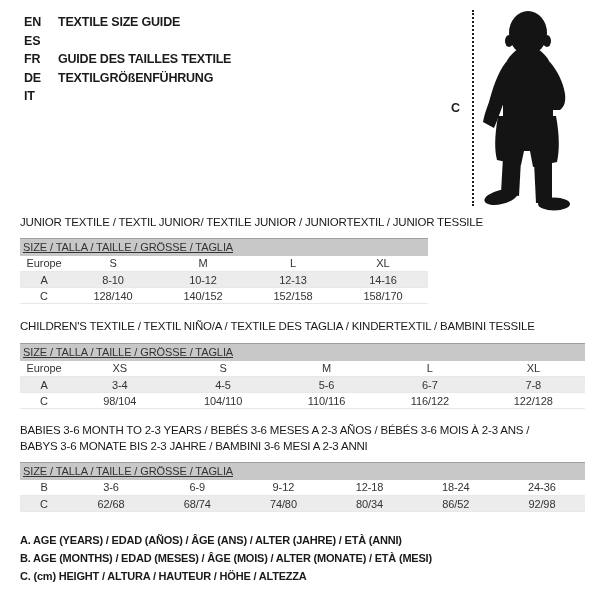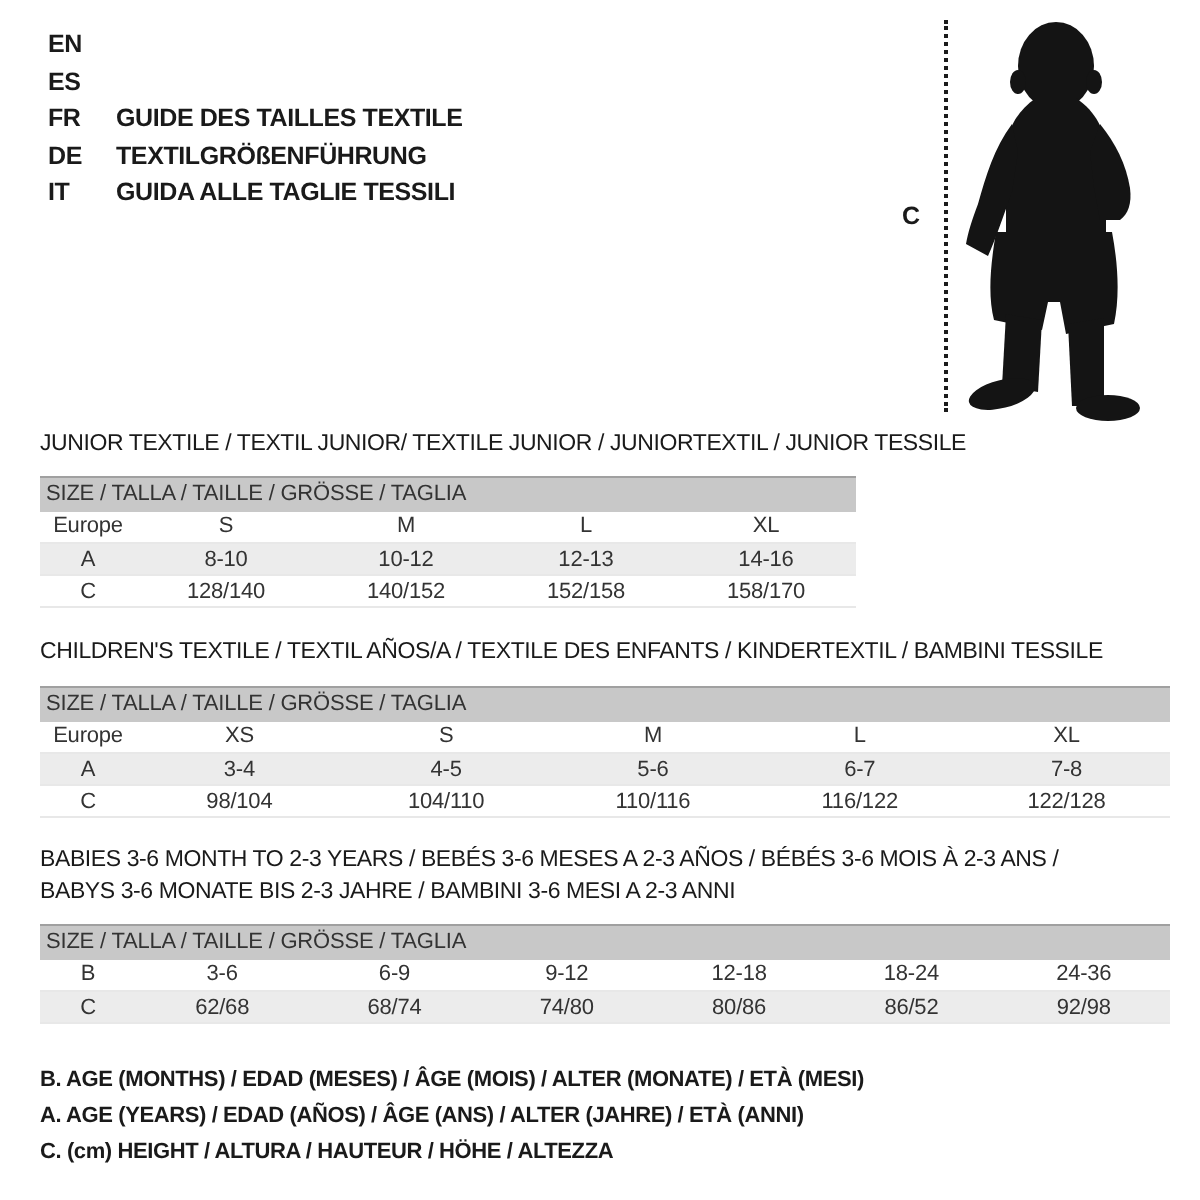--- a/index.html
+++ b/index.html
@@ -32,53 +32,53 @@
 
   
   table.size-table { position:absolute; left:20px; border-collapse:collapse; table-layout:fixed; }
   table.size-table td {
     font-size:11px; color:#333333; text-align:center; height:16px;
     vertical-align:middle; letter-spacing:-0.1px; padding:0; white-space:nowrap;
   }
   td.row-label { text-align:left; padding-left:3px; }
   tr.size-band td {
     background:#c8c8c8; text-align:left; padding-left:3px; height:17px;
-    border-top:1px solid #a0a0a0; color:#333333;
+    border-top:1px solid #a0a0a0; color:#333333;text-decoration:underline;
   }
   tr.alt-row td { background:#ececec; }
   tr.data-row td { border-bottom:1px solid #e8e8e8; }
   col.label-col { width:48px; }
 
   
   .footnotes { position:absolute; left:20px; top:531px; }
   .footnote { font-weight:bold; font-size:11px; line-height:18.2px; letter-spacing:-0.2px; white-space:nowrap; }
 </style>
 </head>
 <body>
 
 <div id="canvas">
 
   <div class="lang-block">
     <div class="lang-row">
       <span class="lang-code">EN</span>
+      <span class="lang-text">TEXTILE SIZE GUIDE</span>
     </div>
     <div class="lang-row">
       <span class="lang-code">ES</span>
     </div>
     <div class="lang-row">
       <span class="lang-code">FR</span>
       <span class="lang-text">GUIDE DES TAILLES TEXTILE</span>
     </div>
     <div class="lang-row">
       <span class="lang-code">DE</span>
       <span class="lang-text">TEXTILGRÖßENFÜHRUNG</span>
     </div>
     <div class="lang-row">
       <span class="lang-code">IT</span>
-      <span class="lang-text">GUIDA ALLE TAGLIE TESSILI</span>
     </div>
   </div>
 
   <div class="measure-line"></div>
   <div class="measure-label">C</div>
   <svg class="silhouette-svg" width="128" height="212" viewBox="0 0 128 212" aria-hidden="true">
     <g fill="#141414">
       <ellipse cx="60" cy="31" rx="19" ry="22"></ellipse>
       <ellipse cx="41" cy="39" rx="4" ry="6"></ellipse>
       <ellipse cx="79" cy="39" rx="4" ry="6"></ellipse>
@@ -123,21 +123,21 @@
     <tr class="data-row">
       <td class="row-label">C</td>
       <td>128/140</td>
       <td>140/152</td>
       <td>152/158</td>
       <td>158/170</td>
     </tr>
   </tbody>
     </table>
 
-  <div class="section-title" style="top:319px">CHILDREN'S TEXTILE / TEXTIL AÑOS/A / TEXTILE DES ENFANTS / KINDERTEXTIL / BAMBINI TESSILE</div>
+  <div class="section-title" style="top:319px">CHILDREN'S TEXTILE / TEXTIL NIÑO/A / TEXTILE DES TAGLIA / KINDERTEXTIL / BAMBINI TESSILE</div>
   <table class="size-table" style="top:343px; width:565px">
     <colgroup>
         <col class="label-col">
         <col>
         <col>
         <col>
         <col>
         <col>
       </colgroup>
     <tbody>
@@ -196,26 +196,26 @@
       <td>9-12</td>
       <td>12-18</td>
       <td>18-24</td>
       <td>24-36</td>
     </tr>
     <tr class="alt-row data-row">
       <td class="row-label">C</td>
       <td>62/68</td>
       <td>68/74</td>
       <td>74/80</td>
-      <td>80/86</td>
+      <td>80/34</td>
       <td>86/52</td>
       <td>92/98</td>
     </tr>
   </tbody>
     </table>
 
   <div class="footnotes">
+    <div class="footnote">A. AGE (YEARS) / EDAD (AÑOS) / ÂGE (ANS) / ALTER (JAHRE) / ETÀ (ANNI)</div>
     <div class="footnote">B. AGE (MONTHS) / EDAD (MESES) / ÂGE (MOIS) / ALTER (MONATE) / ETÀ (MESI)</div>
-    <div class="footnote">A. AGE (YEARS) / EDAD (AÑOS) / ÂGE (ANS) / ALTER (JAHRE) / ETÀ (ANNI)</div>
     <div class="footnote">C. (cm) HEIGHT / ALTURA / HAUTEUR / HÖHE / ALTEZZA</div>
   </div>
 
 </div>
 
 </body></html>

